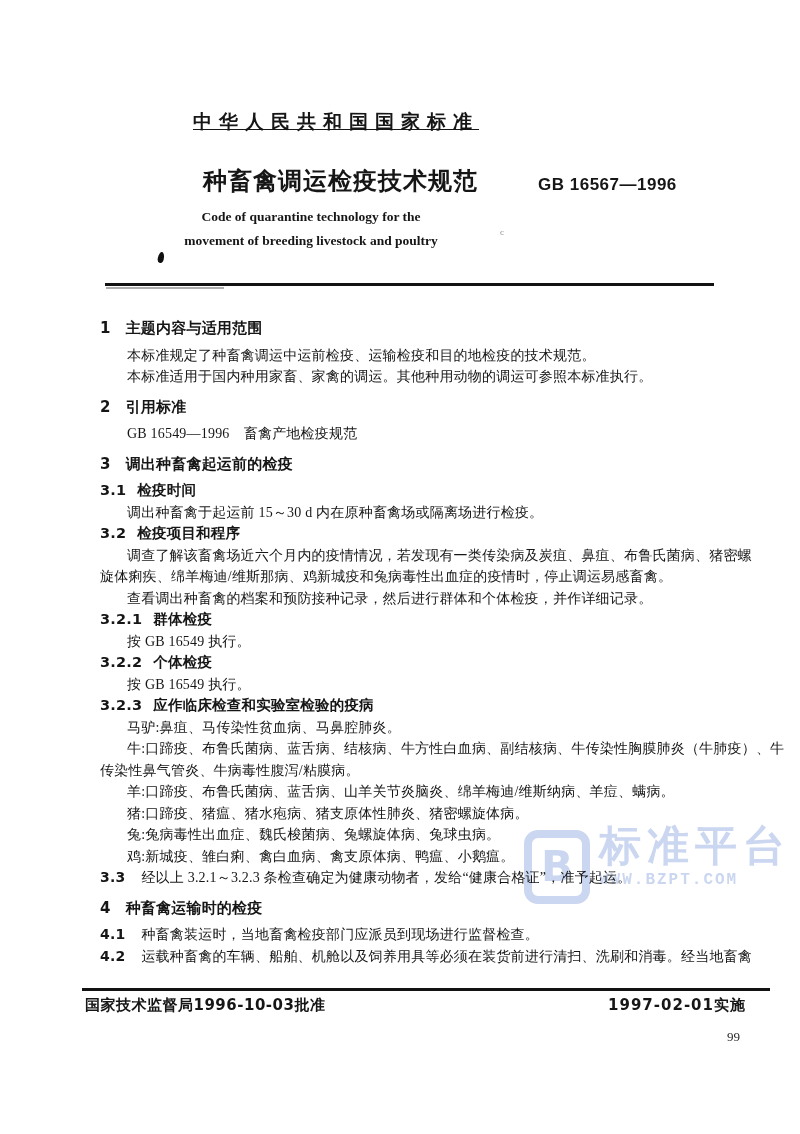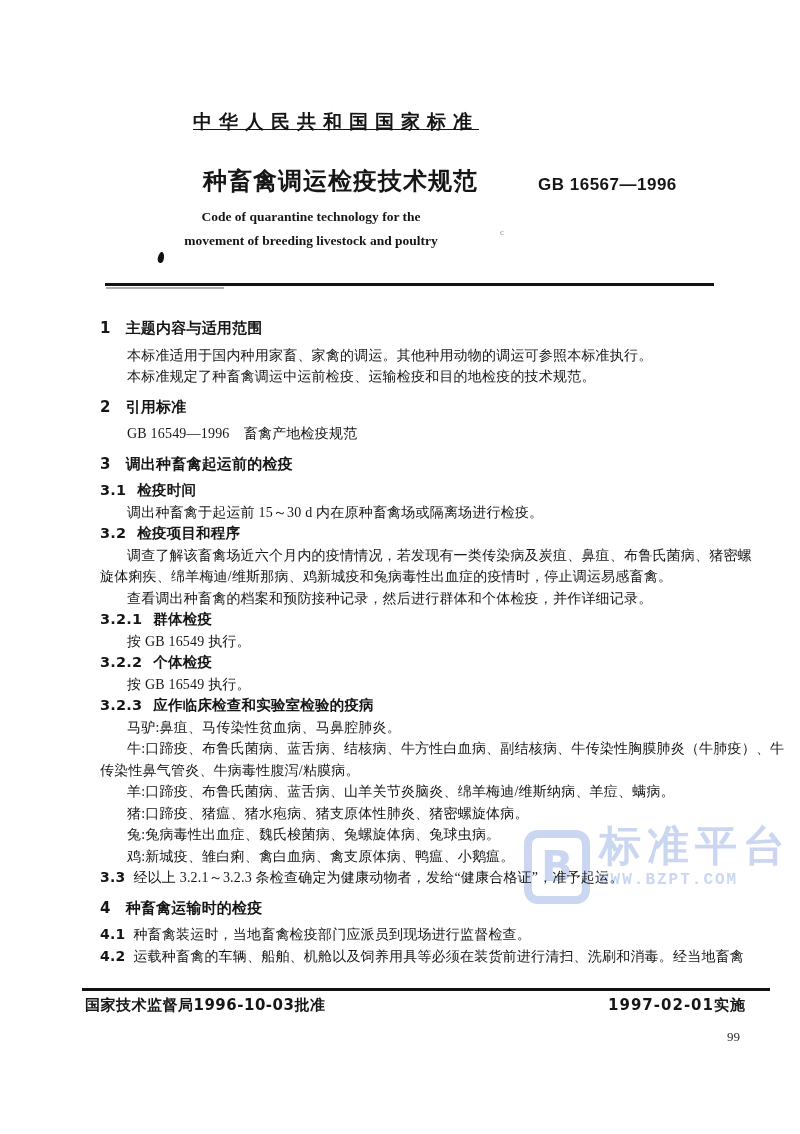--- a/index.html
+++ b/index.html
@@ -53,21 +53,21 @@
   }
   .h1 .num{margin-right:15px;}
   .h2{
     font-family:"DejaVu Sans", sans-serif;font-weight:bold;
     font-size:14.5px;line-height:21.5px;white-space:nowrap;
   }
   .h2 .num{margin-right:11px;}
   .p{line-height:21.5px;text-indent:27px;white-space:nowrap;}
   .pc{line-height:21.5px;white-space:nowrap;}
   .np{line-height:21.5px;white-space:nowrap;}
-  .np .num{font-family:"DejaVu Sans", sans-serif;font-weight:bold;margin-right:8px;}
+  .np .num{font-family:"DejaVu Sans", sans-serif;font-weight:bold;margin-right:16px;}
 
   
   .wm{
     position:absolute;left:524px;top:822px;z-index:0;color:#cbd7f0;
     display:flex;align-items:flex-start;gap:9px;
   }
   .wm-logo{
     margin-top:8px;width:50px;height:58px;border:8px solid currentColor;
     border-radius:14px;display:flex;align-items:center;justify-content:center;
     font-family:"DejaVu Sans", sans-serif;font-weight:bold;font-size:42px;
@@ -118,22 +118,22 @@
   <div class="en-line en1">Code of quarantine technology for the</div>
   <div class="en-line en2">movement of breeding livestock and poultry</div>
 
   <span class="stray-mark">c</span>
   <div class="ink-drop"></div>
   <div class="rule-top"></div>
   <div class="rule-top-smudge"></div>
 
   <div class="doc-body" id="doc-body">
       <div class="h1"><span class="num">1</span><span>主题内容与适用范围</span></div>
+      <div class="p"><span>本标准规定了种畜禽调运中运前检疫、运输检疫和目的地检疫的技术规范。</span></div>
       <div class="p"><span>本标准适用于国内种用家畜、家禽的调运。其他种用动物的调运可参照本标准执行。</span></div>
-      <div class="p"><span>本标准规定了种畜禽调运中运前检疫、运输检疫和目的地检疫的技术规范。</span></div>
       <div class="h1"><span class="num">2</span><span>引用标准</span></div>
       <div class="p"><span>GB 16549—1996　畜禽产地检疫规范</span></div>
       <div class="h1"><span class="num">3</span><span>调出种畜禽起运前的检疫</span></div>
       <div class="h2"><span class="num">3.1</span><span>检疫时间</span></div>
       <div class="p"><span>调出种畜禽于起运前 15～30 d 内在原种畜禽场或隔离场进行检疫。</span></div>
       <div class="h2"><span class="num">3.2</span><span>检疫项目和程序</span></div>
       <div class="p"><span>调查了解该畜禽场近六个月内的疫情情况，若发现有一类传染病及炭疽、鼻疽、布鲁氏菌病、猪密螺</span></div>
       <div class="pc"><span>旋体痢疾、绵羊梅迪/维斯那病、鸡新城疫和兔病毒性出血症的疫情时，停止调运易感畜禽。</span></div>
       <div class="p"><span>查看调出种畜禽的档案和预防接种记录，然后进行群体和个体检疫，并作详细记录。</span></div>
       <div class="h2"><span class="num">3.2.1</span><span>群体检疫</span></div>

